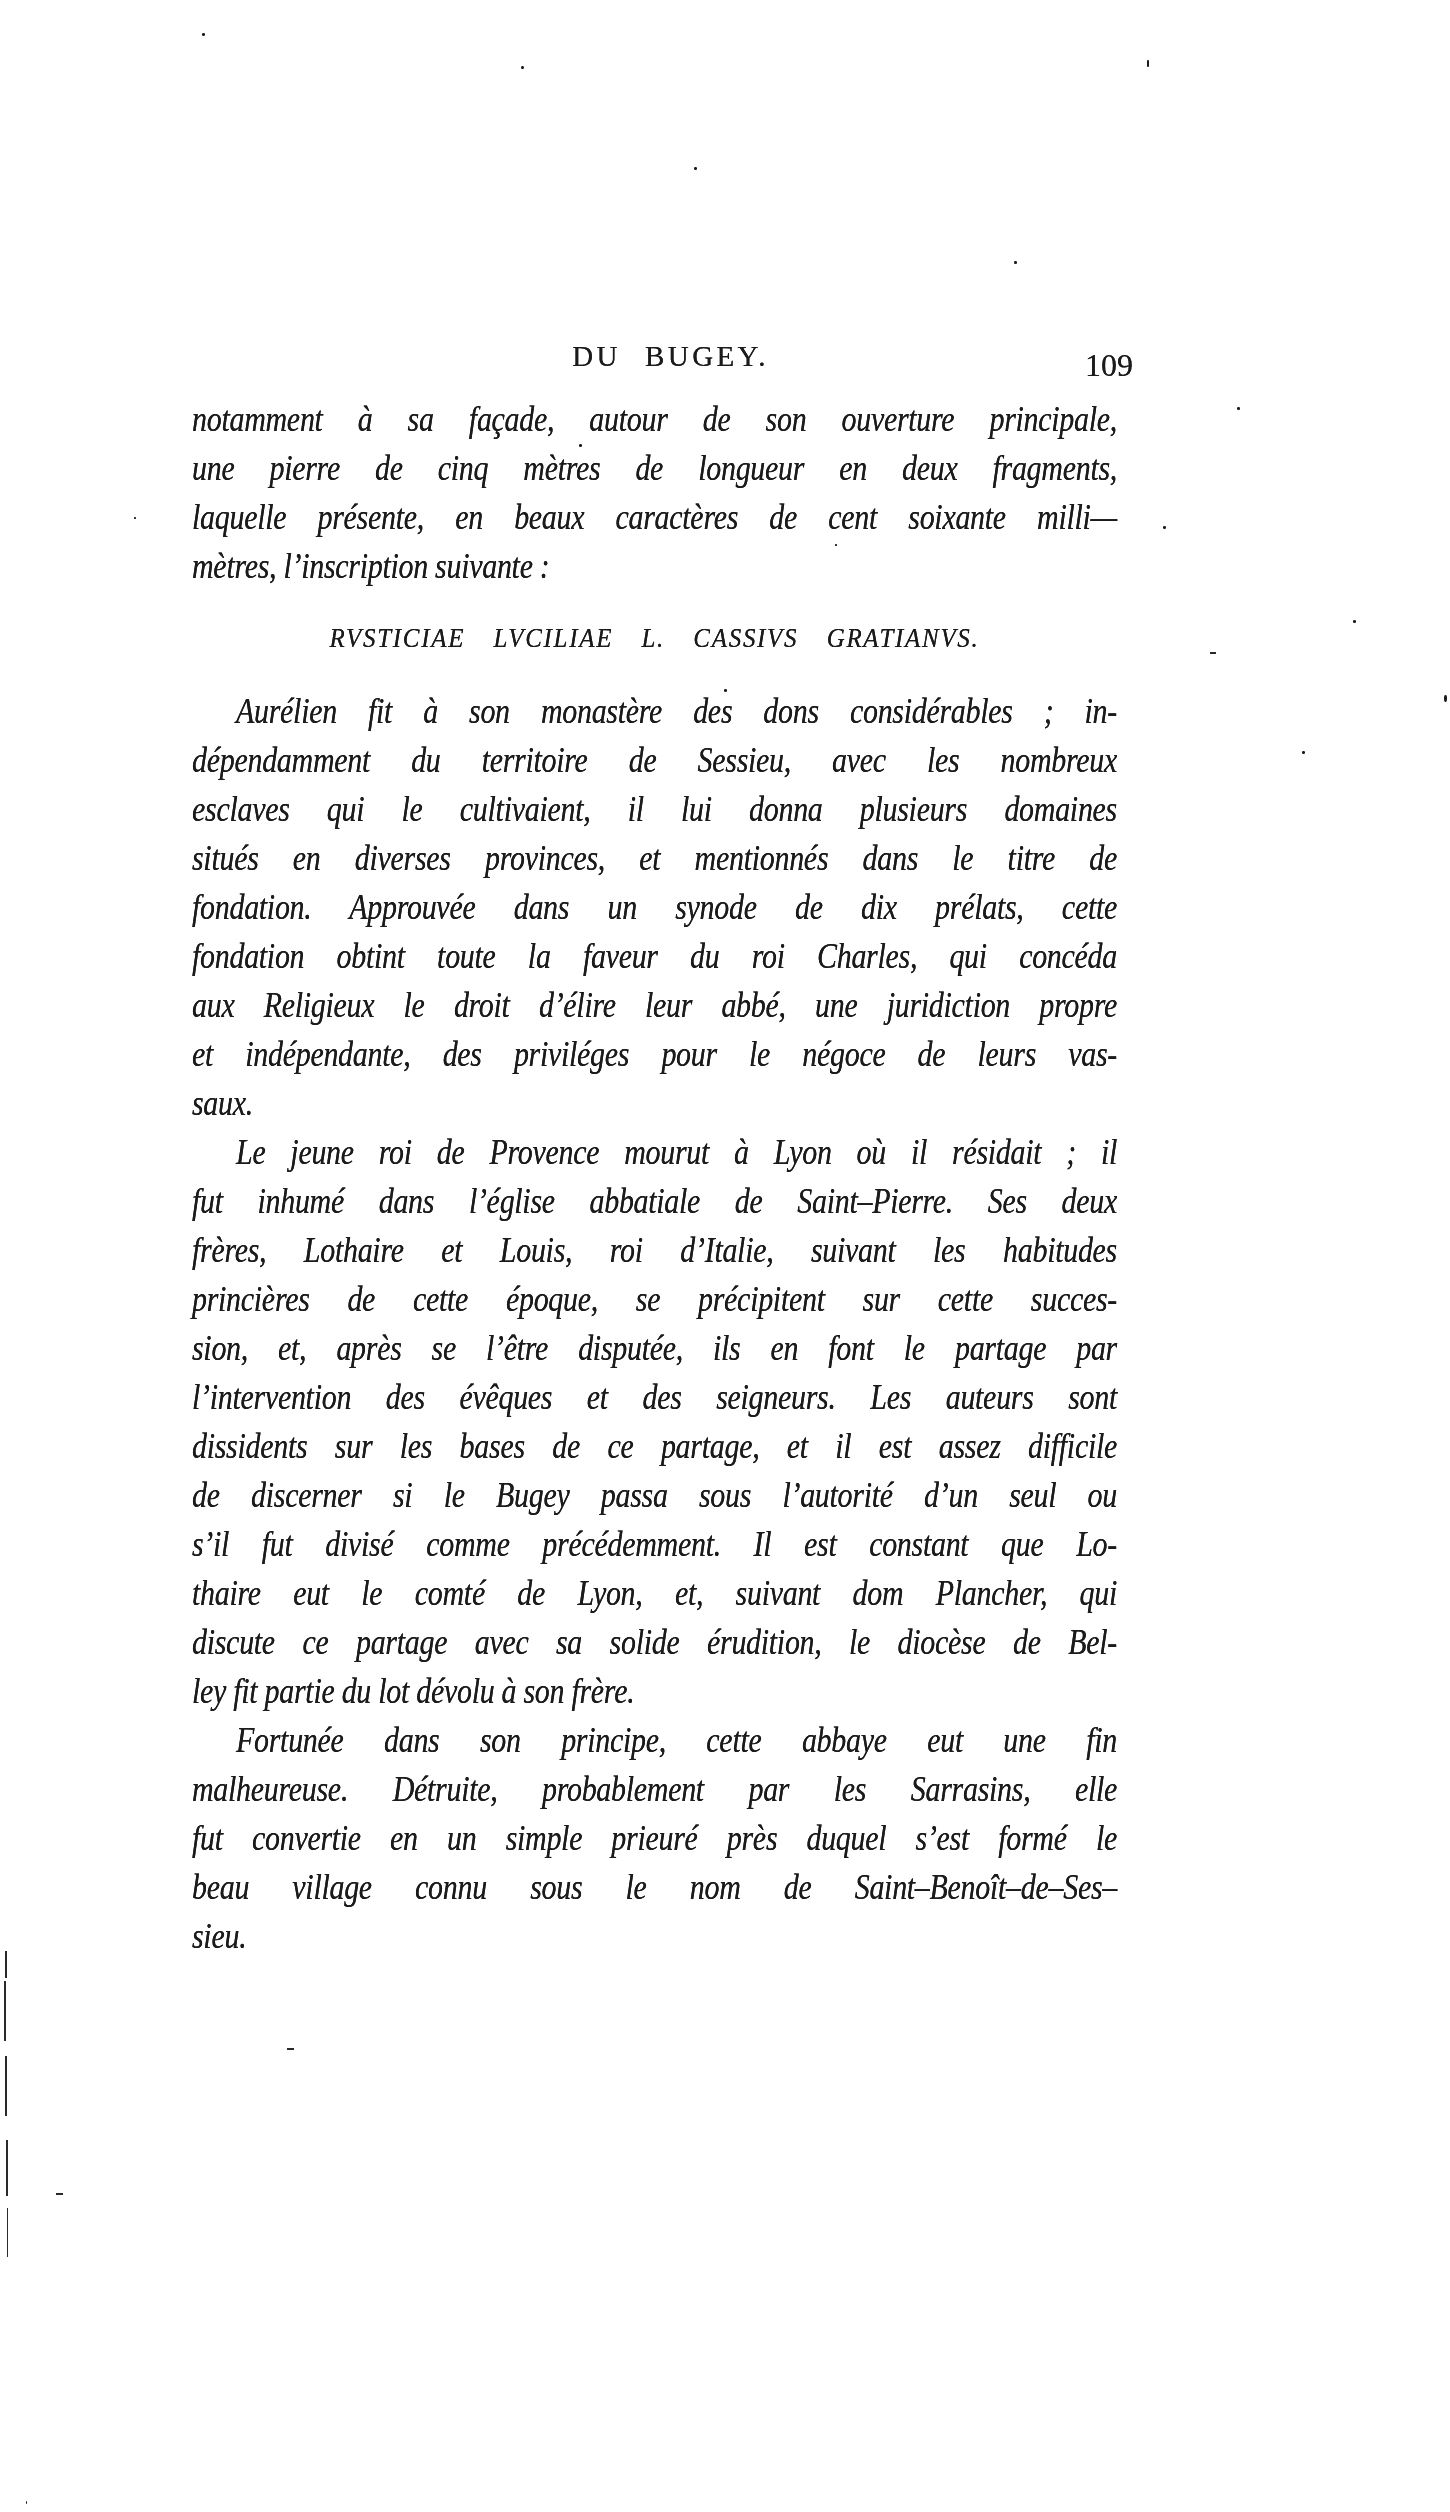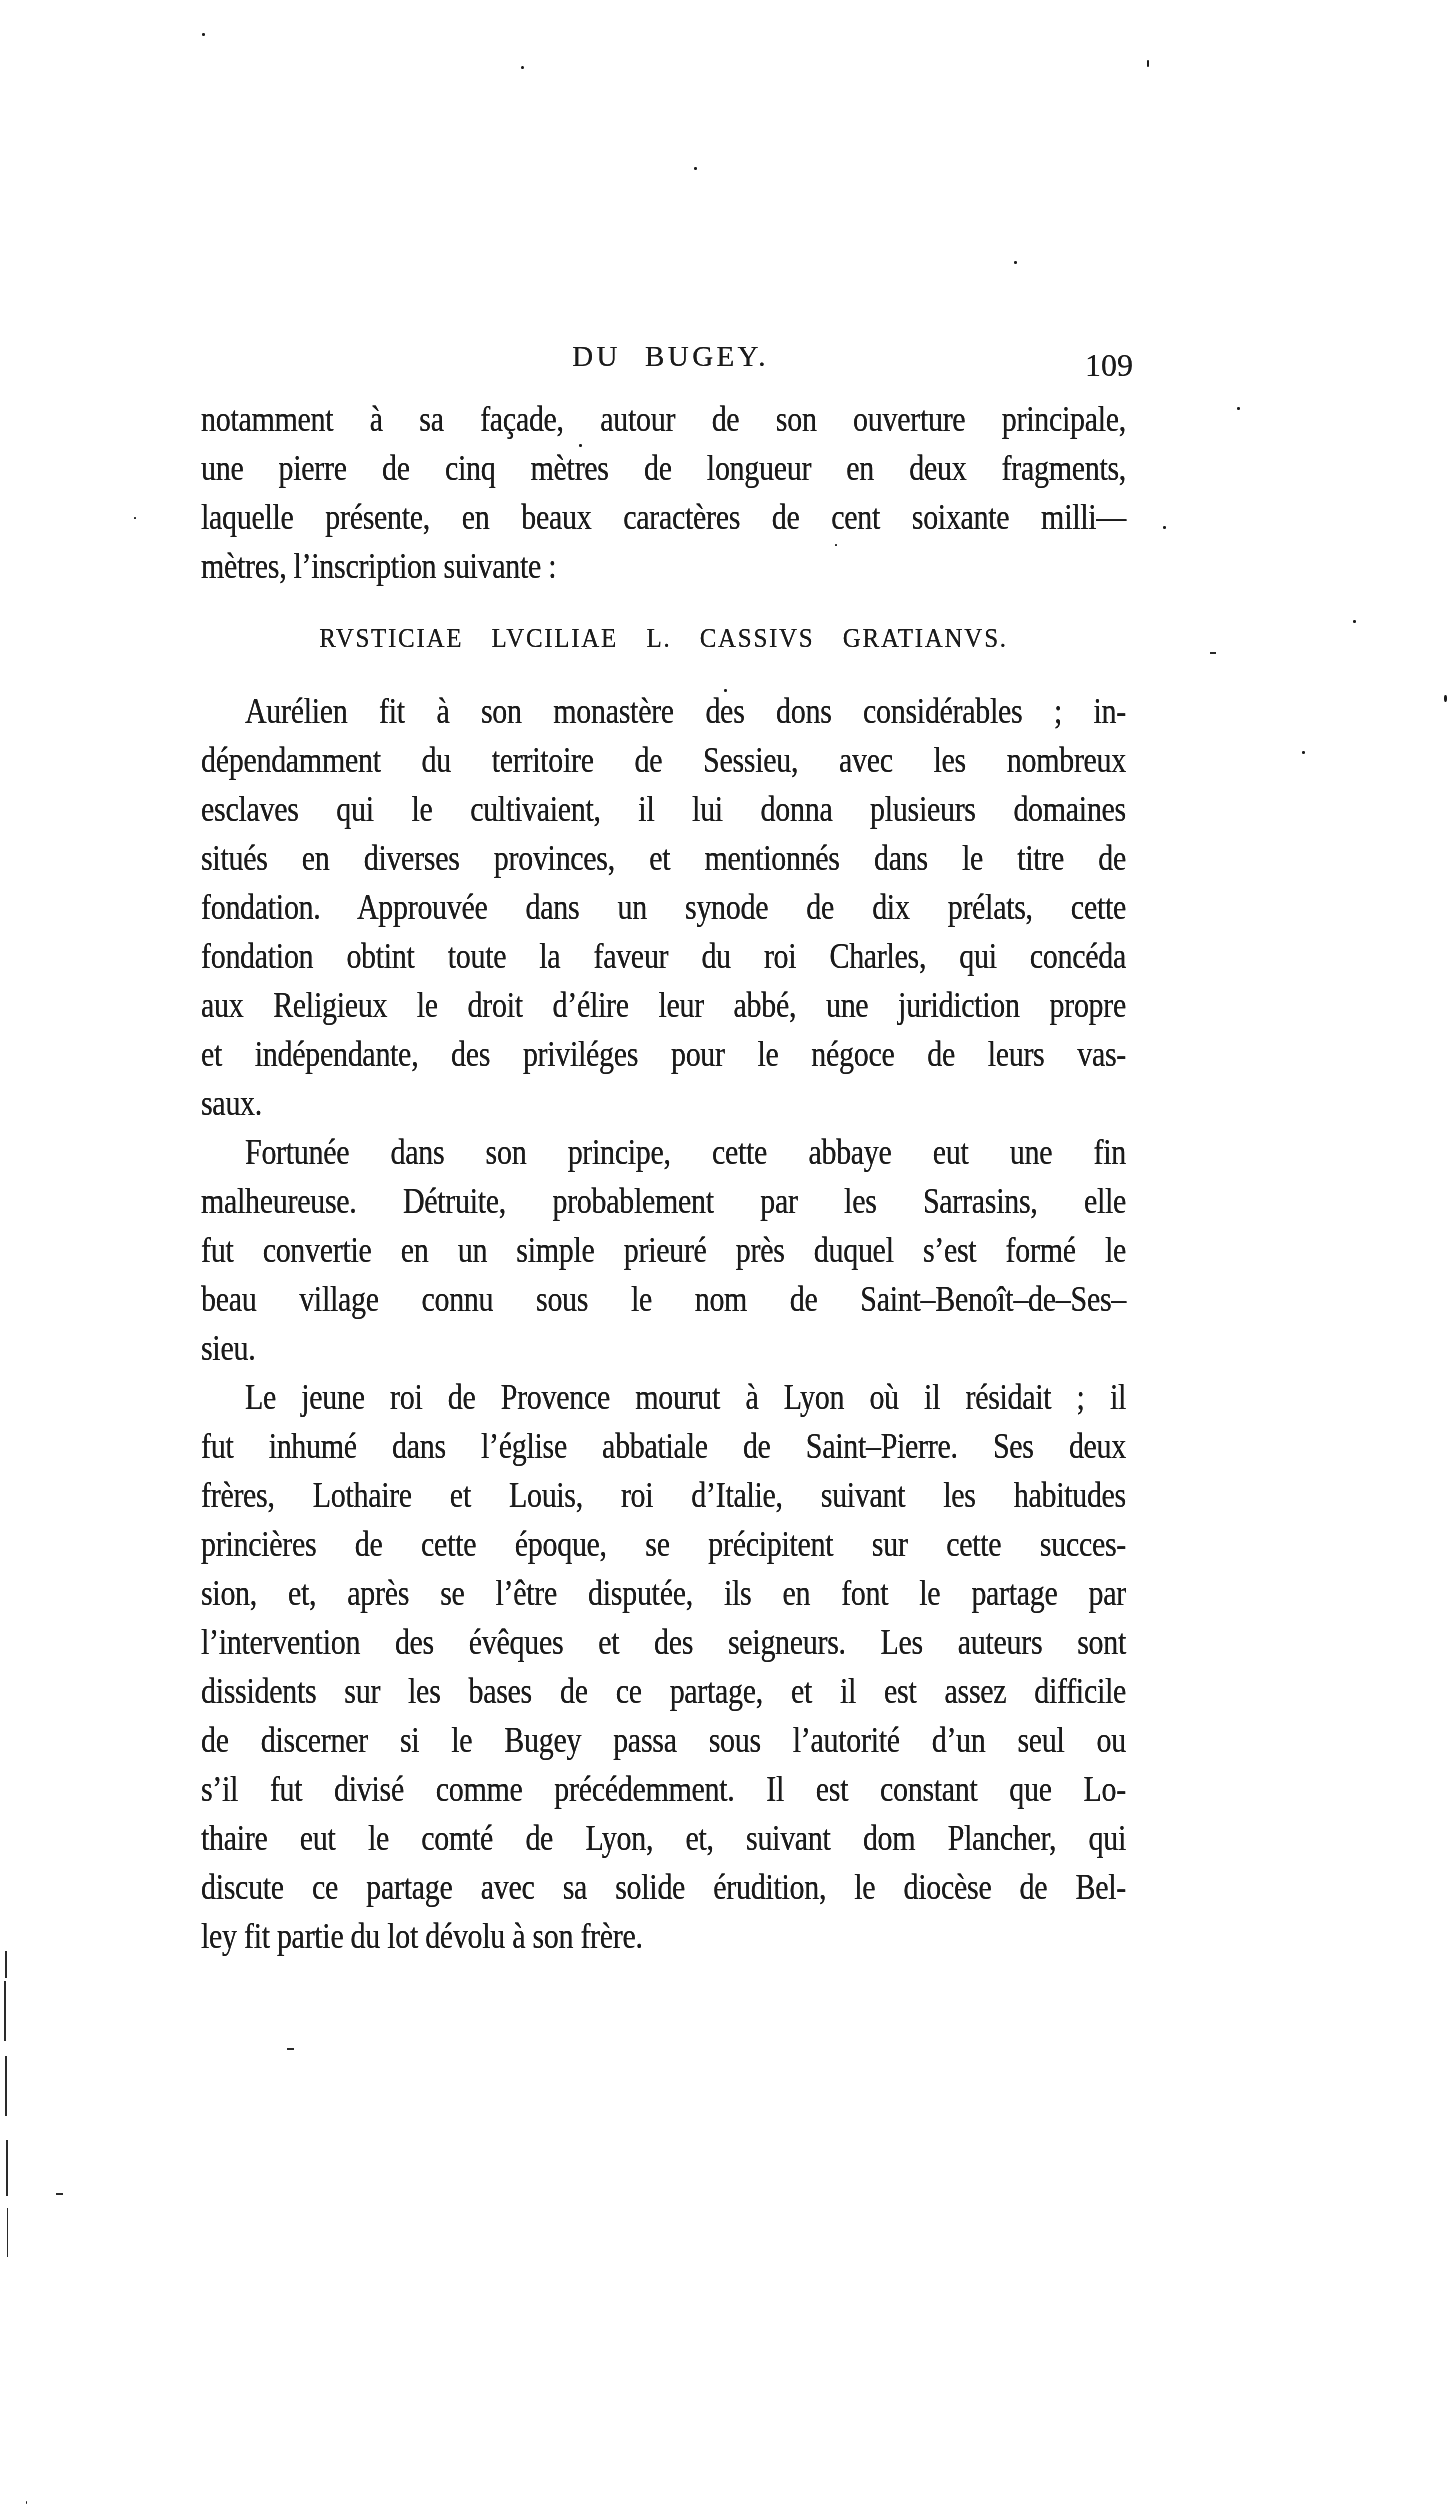--- a/index.html
+++ b/index.html
@@ -18,21 +18,21 @@
     letter-spacing:3.4px;word-spacing:13.6px;
     text-shadow:0 0 0.5px rgba(0,0,0,.85);
   }
   .page-number{
     position:absolute;left:889px;top:342px;width:244px;
     text-align:right;font-size:32px;line-height:46px;
     text-shadow:0 0 0.5px rgba(0,0,0,.85);
   }
   
   .text-block{
-    position:absolute;left:201px;top:394px;width:925px;
+    position:absolute;left:192px;top:394px;width:925px;font-style:italic;
   }
   .ln{
     height:49px;line-height:49px;
     font-size:30px;letter-spacing:-0.3px;
     text-align:justify;text-align-last:justify;
     white-space:nowrap;
     transform:scaleY(1.16);
     text-shadow:0 0 0.6px rgba(0,0,0,.9);
   }
   .ln.last{text-align-last:left;}
@@ -74,40 +74,40 @@
       <div class="ln">esclaves qui le cultivaient, il lui donna plusieurs domaines</div>
       <div class="ln">situés en diverses provinces, et mentionnés dans le titre de</div>
       <div class="ln">fondation. Approuvée dans un synode de dix prélats, cette</div>
       <div class="ln">fondation obtint toute la faveur du roi Charles, qui concéda</div>
       <div class="ln">aux Religieux le droit d’élire leur abbé, une juridiction propre</div>
       <div class="ln">et indépendante, des priviléges pour le négoce de leurs vas-</div>
       <div class="ln last">saux.</div>
     </div>
 
     <div>
-      <div class="ln ind">Fortunée dans son principe, cette abbaye eut une fin</div>
-      <div class="ln">malheureuse. Détruite, probablement par les Sarrasins, elle</div>
-      <div class="ln">fut convertie en un simple prieuré près duquel s’est formé le</div>
-      <div class="ln">beau village connu sous le nom de Saint–Benoît–de–Ses–</div>
-      <div class="ln last">sieu.</div>
-    </div>
-
-    <div>
       <div class="ln ind">Le jeune roi de Provence mourut à Lyon où il résidait ; il</div>
       <div class="ln">fut inhumé dans l’église abbatiale de Saint–Pierre. Ses deux</div>
       <div class="ln">frères, Lothaire et Louis, roi d’Italie, suivant les habitudes</div>
       <div class="ln">princières de cette époque, se précipitent sur cette succes-</div>
       <div class="ln">sion, et, après se l’être disputée, ils en font le partage par</div>
       <div class="ln">l’intervention des évêques et des seigneurs. Les auteurs sont</div>
       <div class="ln">dissidents sur les bases de ce partage, et il est assez difficile</div>
       <div class="ln">de discerner si le Bugey passa sous l’autorité d’un seul ou</div>
       <div class="ln">s’il fut divisé comme précédemment. Il est constant que Lo-</div>
       <div class="ln">thaire eut le comté de Lyon, et, suivant dom Plancher, qui</div>
       <div class="ln">discute ce partage avec sa solide érudition, le diocèse de Bel-</div>
       <div class="ln last">ley fit partie du lot dévolu à son frère.</div>
+    </div>
+
+    <div>
+      <div class="ln ind">Fortunée dans son principe, cette abbaye eut une fin</div>
+      <div class="ln">malheureuse. Détruite, probablement par les Sarrasins, elle</div>
+      <div class="ln">fut convertie en un simple prieuré près duquel s’est formé le</div>
+      <div class="ln">beau village connu sous le nom de Saint–Benoît–de–Ses–</div>
+      <div class="ln last">sieu.</div>
     </div>
 
 
   </div>
 
   <div class="speck" style="left:202px;top:33px;width:2.6px;height:2.6px;"></div>
   <div class="speck" style="left:521px;top:66px;width:2.6px;height:3.4px;"></div>
   <div class="speck" style="left:1147px;top:60px;width:1.7px;height:6.8px;border-radius:0.9px;"></div>
   <div class="speck" style="left:694px;top:167px;width:2.6px;height:2.6px;"></div>
   <div class="speck" style="left:1014px;top:261px;width:2.6px;height:2.6px;"></div>

